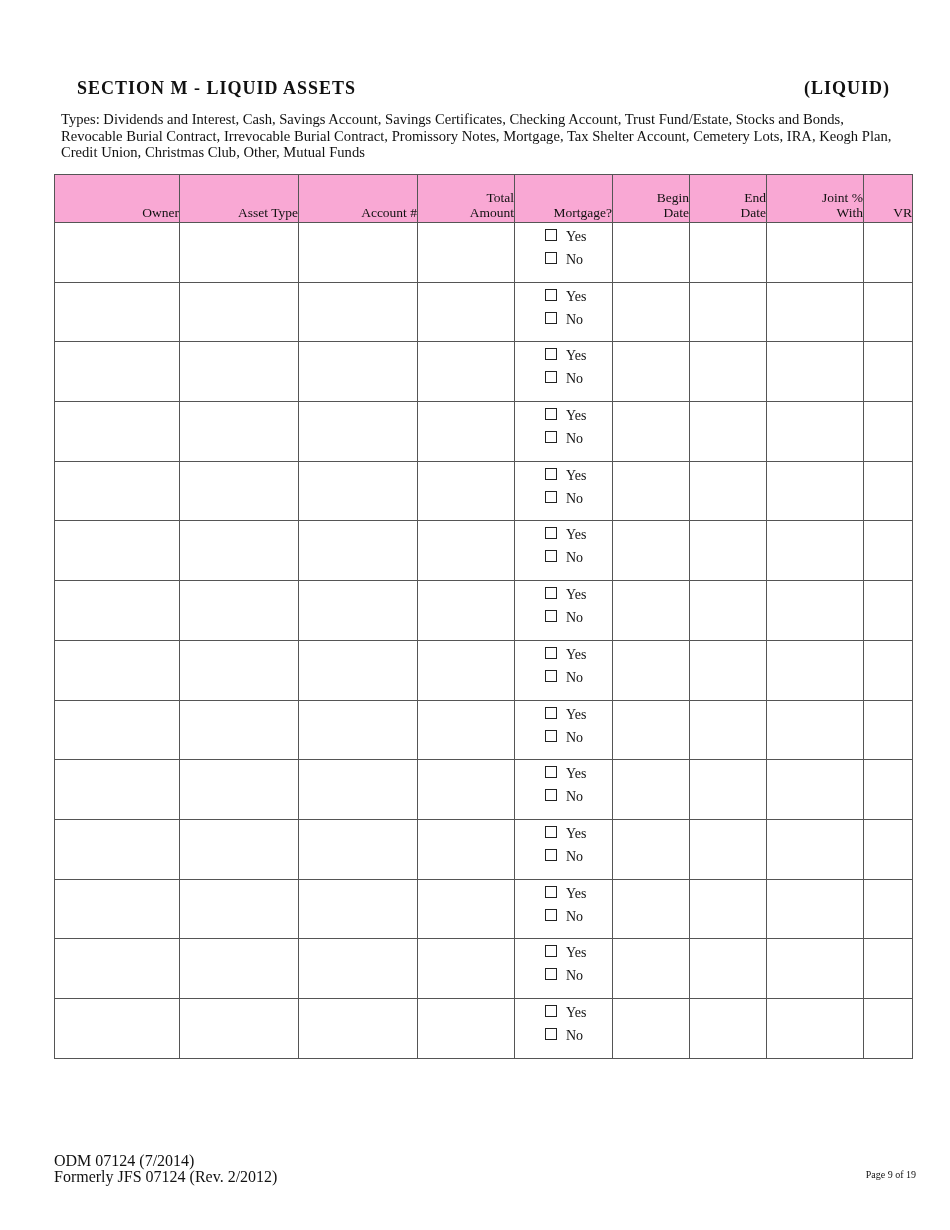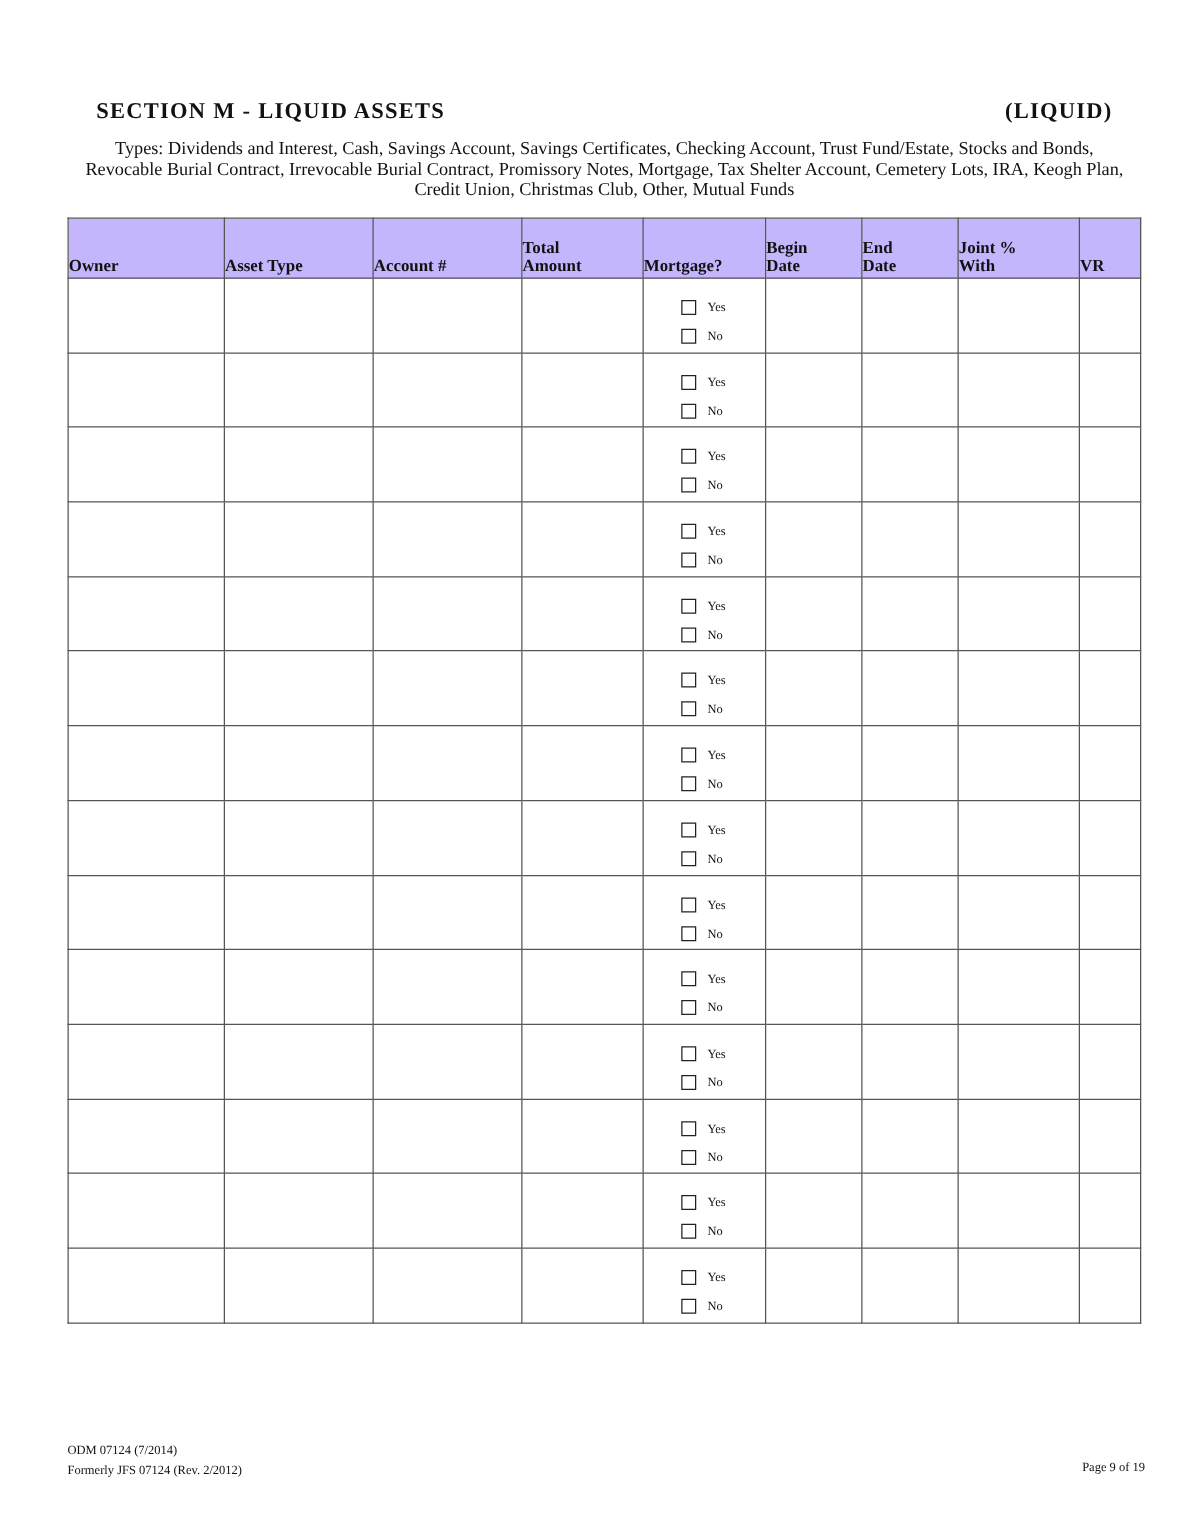--- a/index.html
+++ b/index.html
@@ -10,46 +10,46 @@
     .title {
       position: absolute; left: 61px; top: 78px;
       font-size: 18px; font-weight: bold; letter-spacing: 1px; margin-left: 16px;
     }
     .code {
       position: absolute; right: 60px; top: 78px;
       font-size: 18px; font-weight: bold; letter-spacing: 1px;
     }
     .types {
       position: absolute; left: 61px; top: 111px; width: 845px;
-      font-size: 14.6px; line-height: 16.5px; text-align: center;
+      font-size: 14.6px; line-height: 16.5px;
     }
     table.assets {
       position: absolute; left: 54px; top: 174px;
       border-collapse: collapse; table-layout: fixed;
       width: 858px;
     }
     table.assets th, table.assets td {
       border: 1px solid #555;
       padding: 0;
     }
     table.assets th {
-      background: #c4b5fd; height: 45px;
-      font-size: 13.5px; font-weight: bold; line-height: 15px;
-      vertical-align: bottom; text-align: left; padding-bottom: 2px;
+      background: #f9a8d4; height: 45px;
+      font-size: 13.5px; font-weight: normal; line-height: 15px;
+      vertical-align: bottom; text-align: right; padding-bottom: 2px;
     }
     table.assets td { height: 58.7px; vertical-align: top; }
     .avail { padding-left: 30px; padding-top: 6px; }
-    .opt { display: flex; align-items: flex-end; height: 23px; font-size: 10px; }
+    .opt { display: flex; align-items: flex-start; height: 23px; font-size: 14px; }
     .box {
       width: 12px; height: 12px; border: 1.5px solid #222; margin-right: 9px;
       box-sizing: border-box; background: #fff;
     }
     .hdr-line { display: block; }
     .footer-left {
-      position: absolute; left: 54px; top: 1153px; font-size: 10px; line-height: 16px;
+      position: absolute; left: 54px; top: 1153px; font-size: 16px; line-height: 16px;
     }
     .footer-right {
       position: absolute; right: 34px; top: 1169px; font-size: 10px;
     }
   </style>
 </head>
 <body>
 
 <div class="title">SECTION M - LIQUID ASSETS</div>
 <div class="code">(LIQUID)</div>

